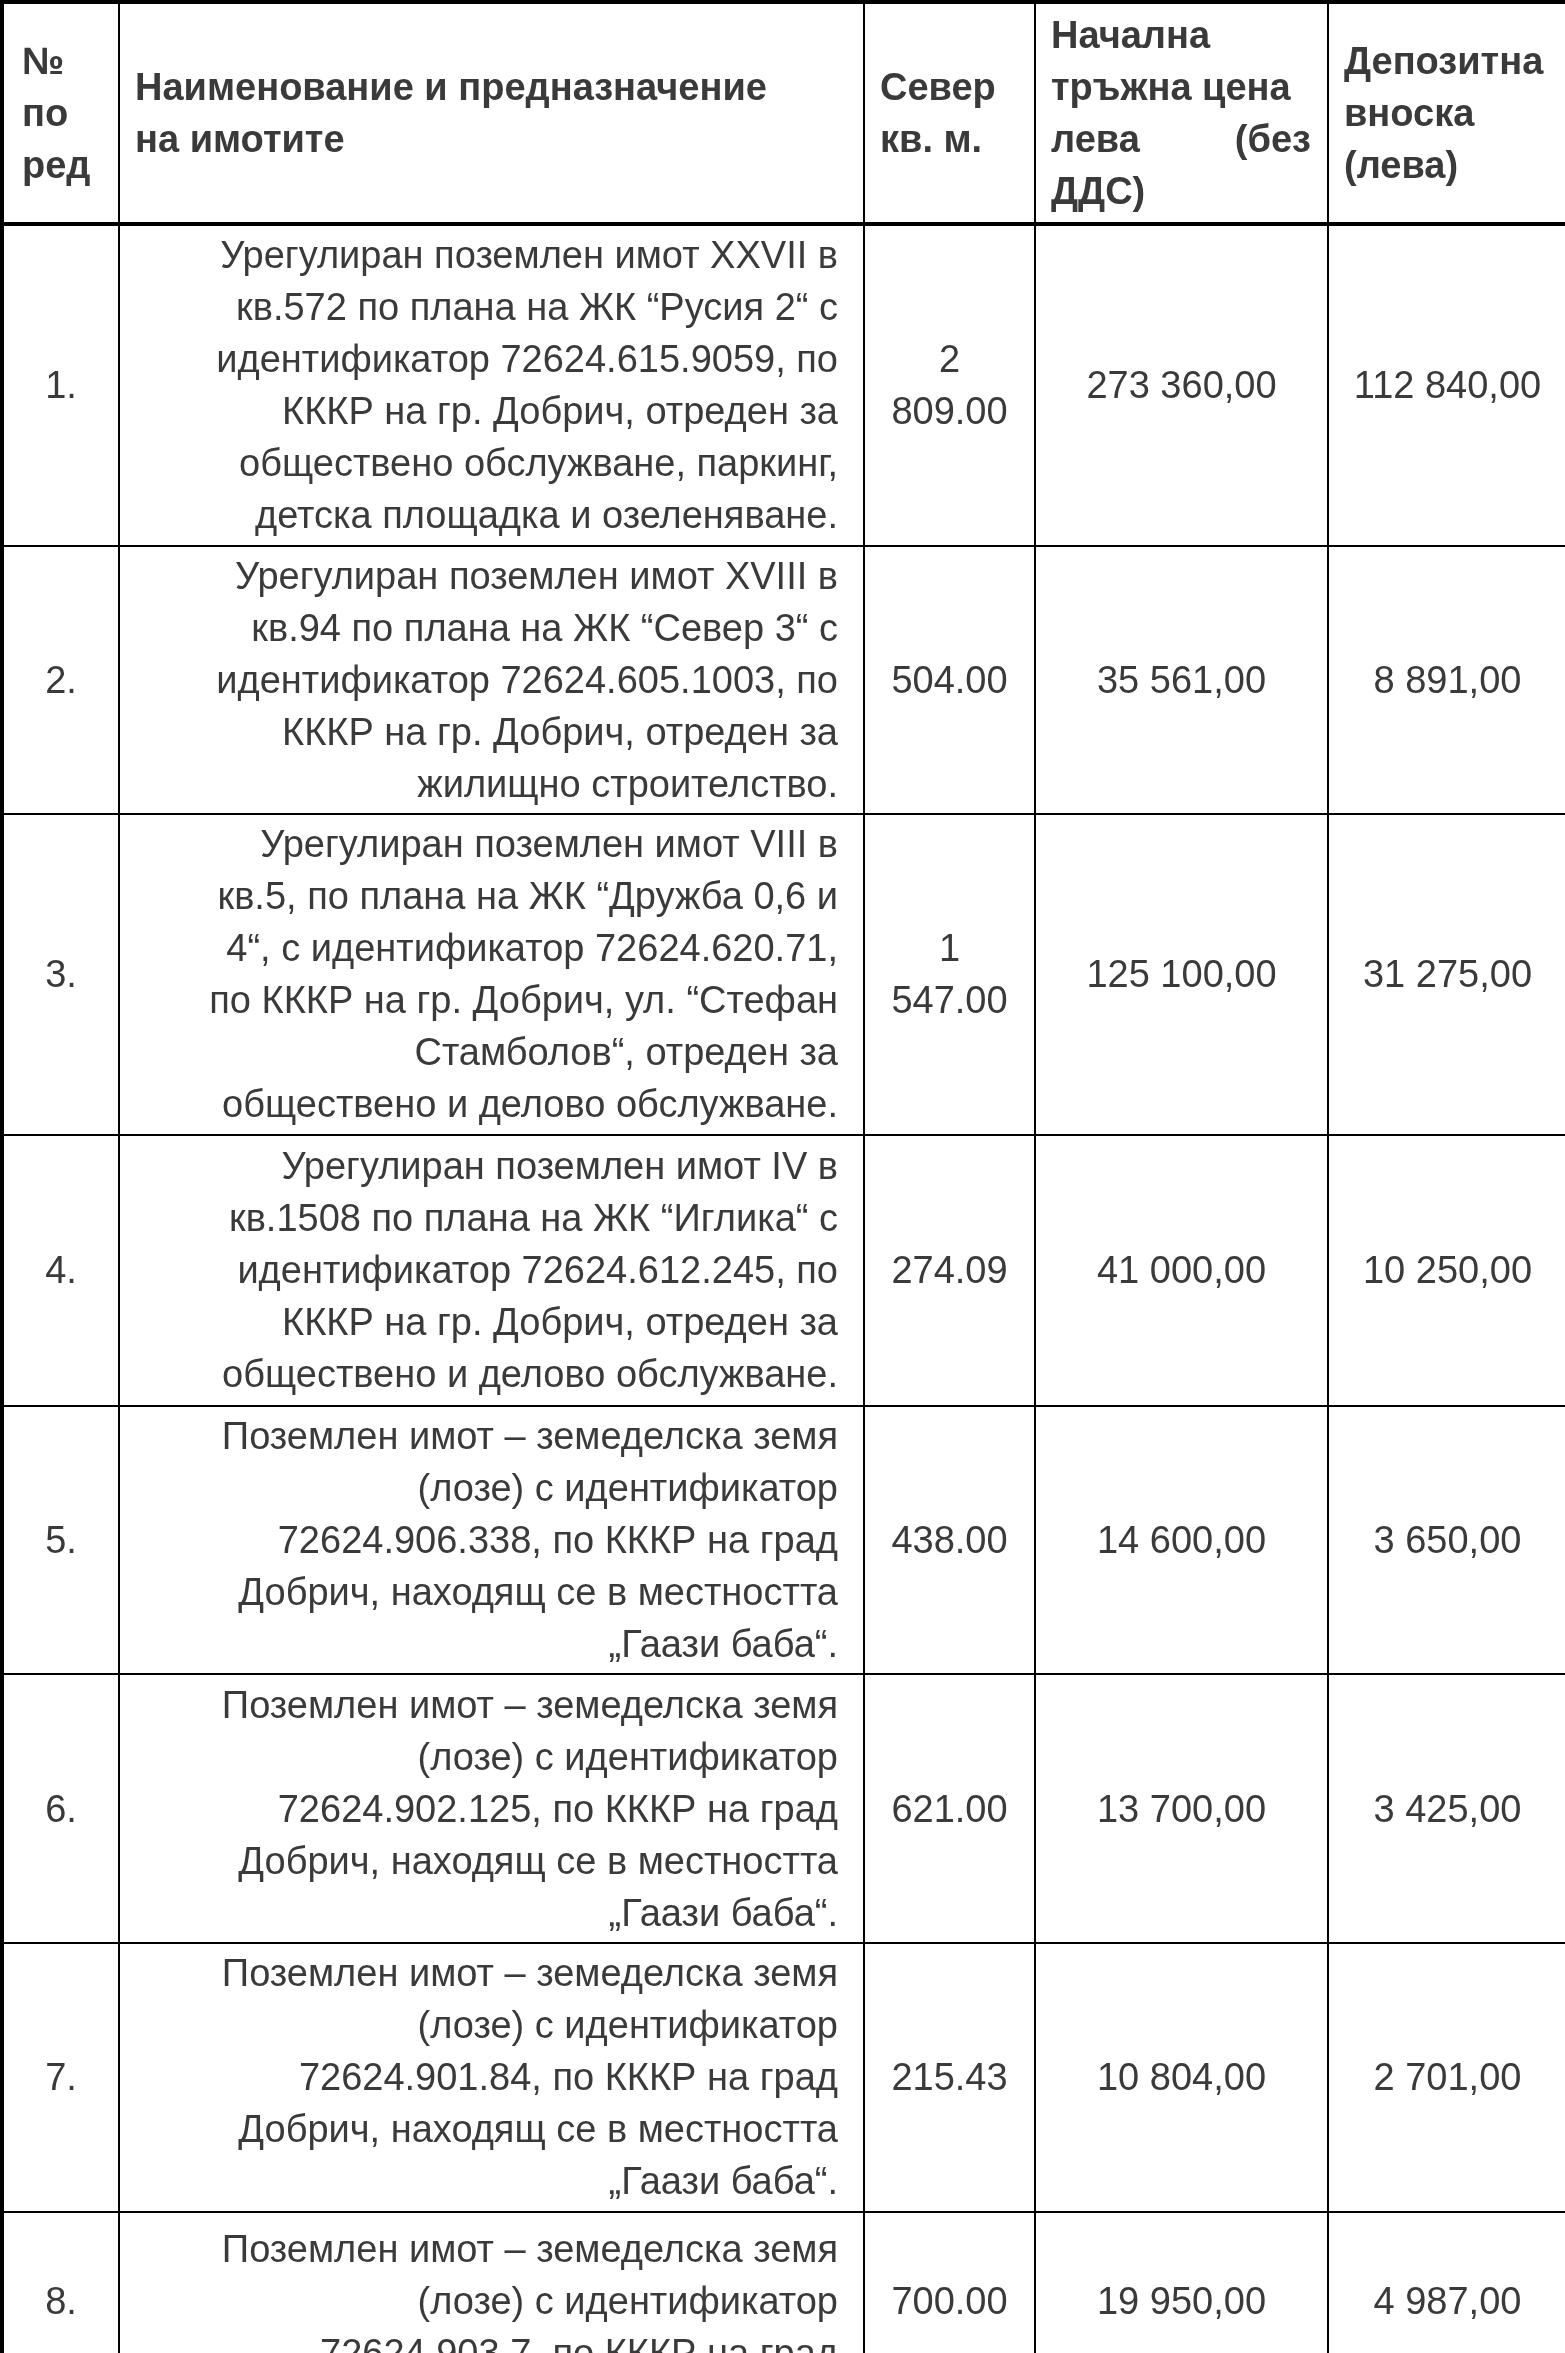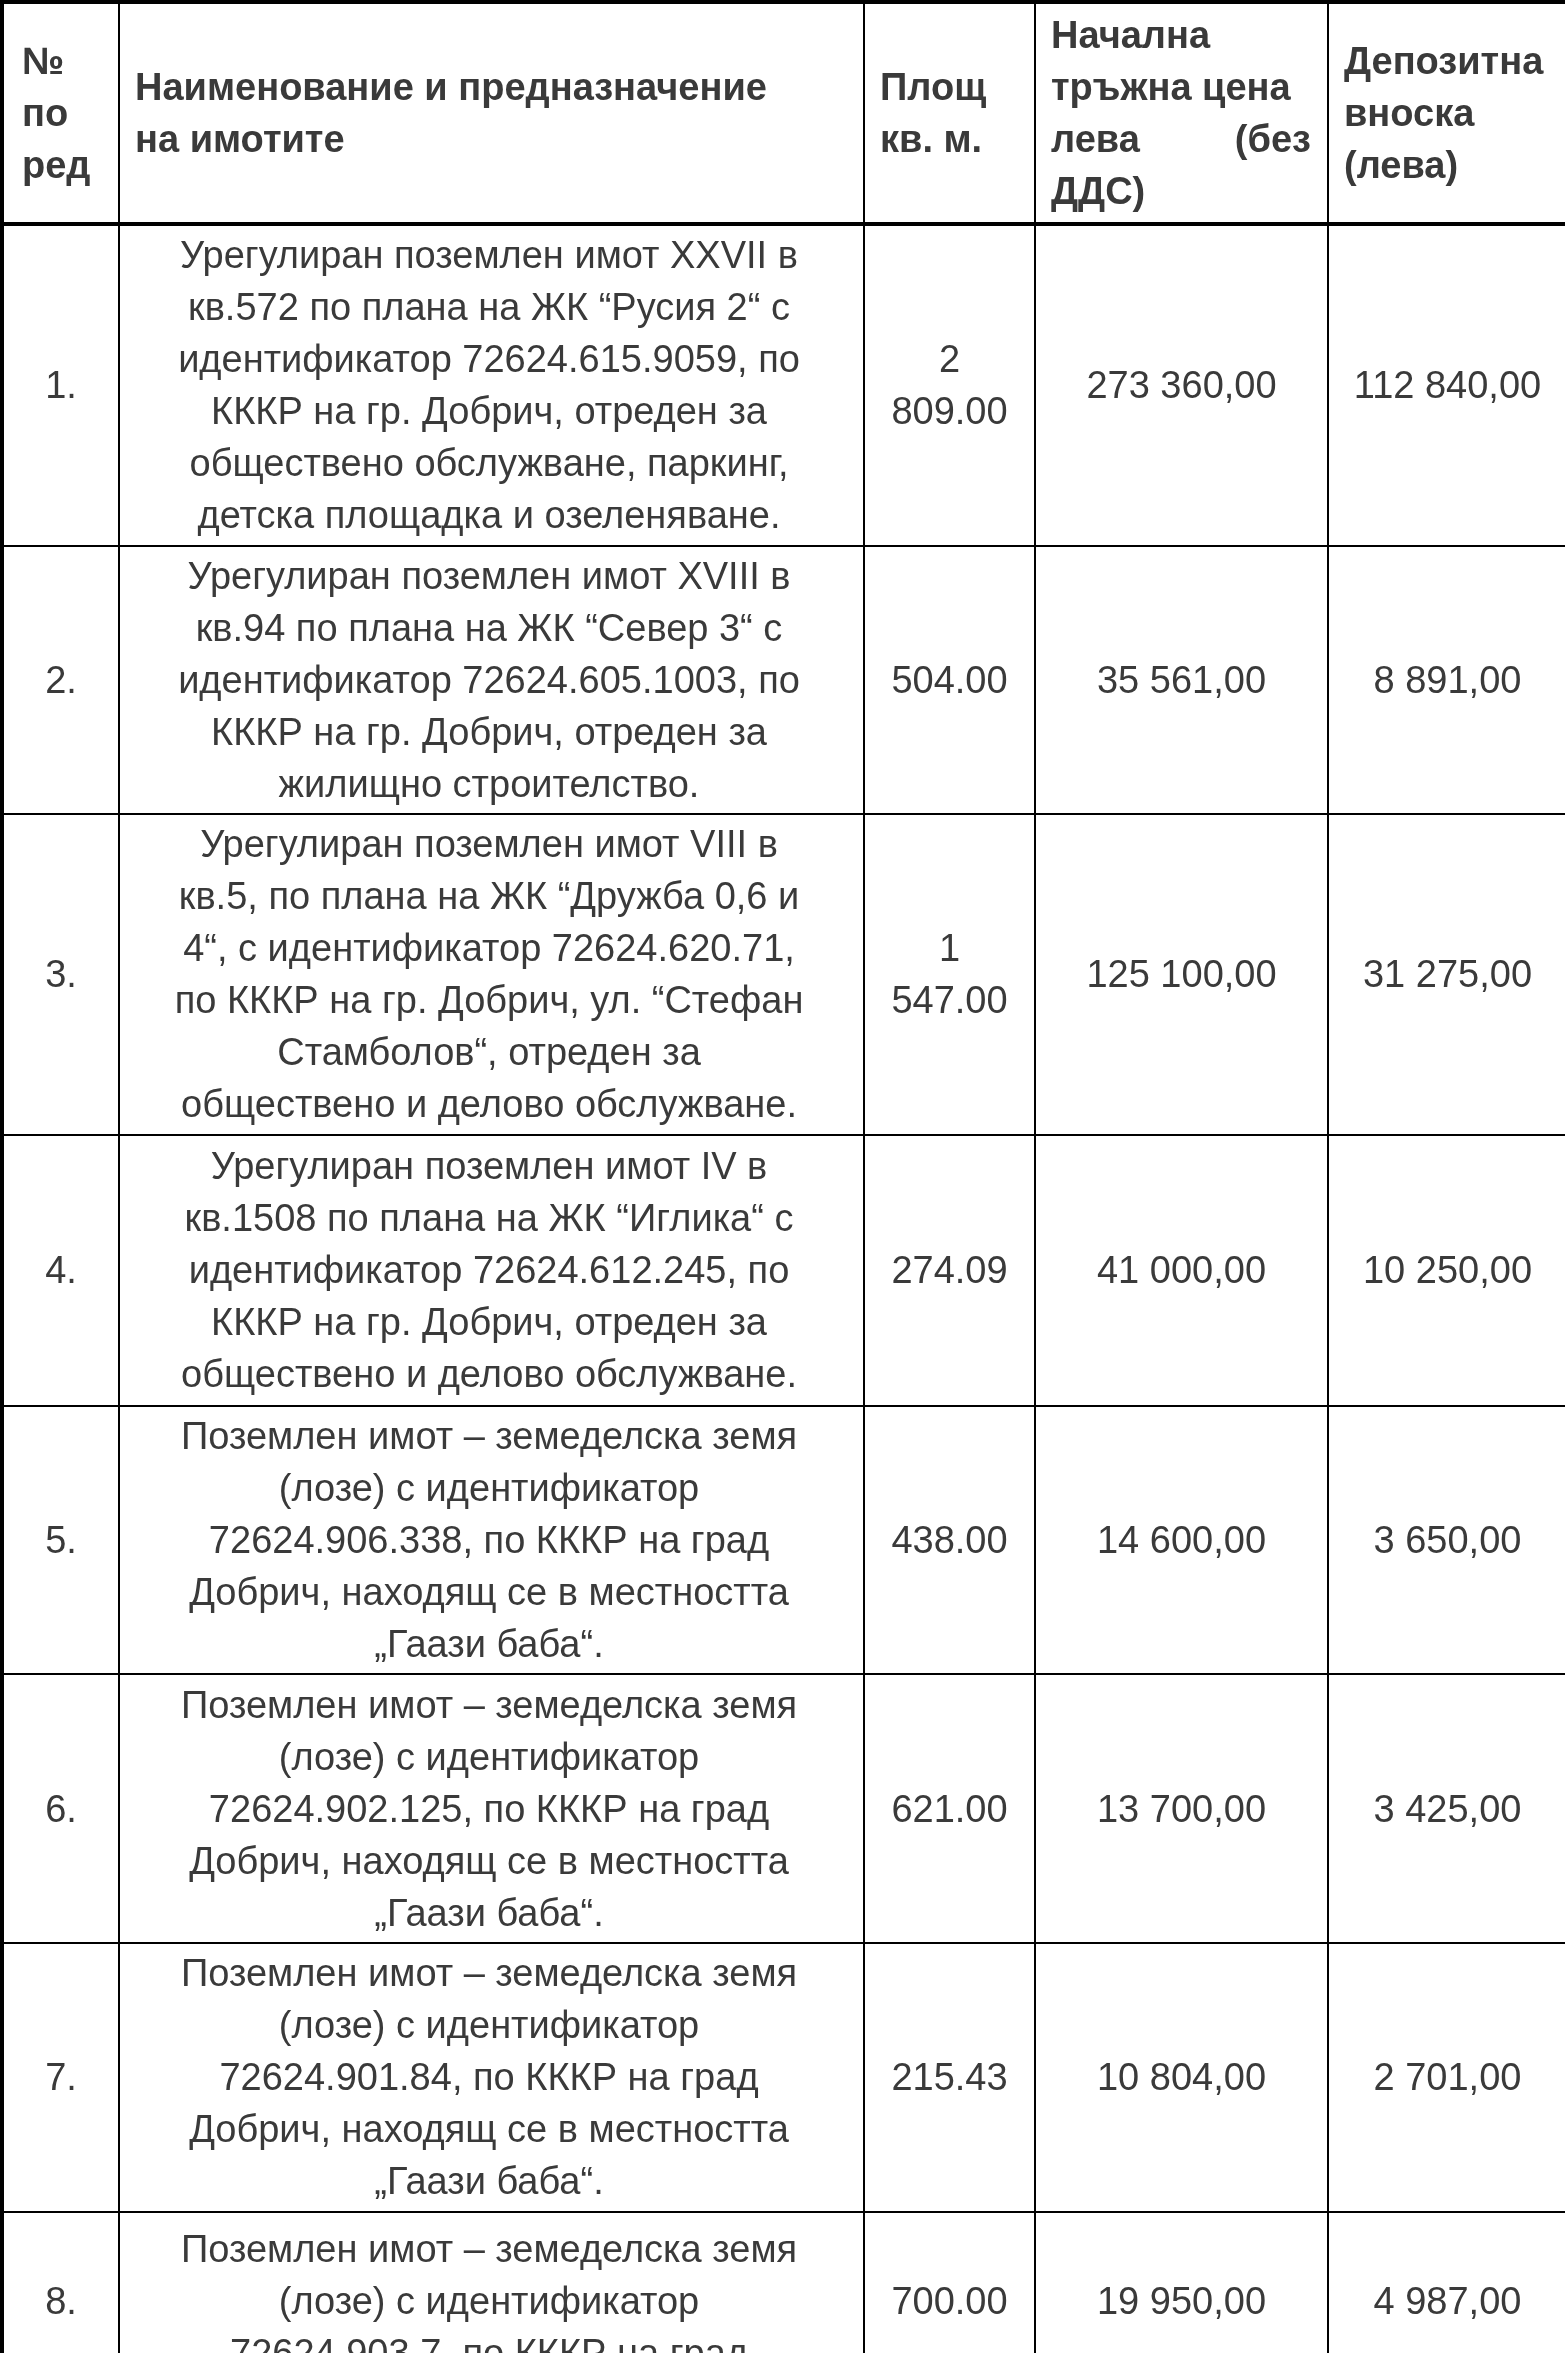--- a/index.html
+++ b/index.html
@@ -42,21 +42,21 @@
     text-align: left;
     white-space: pre-wrap;
     border-bottom-width: 4.1px;
     padding: 0 11.6px 0 15px;
   }
   thead tr { height: 222px; }
   th.c-num { padding-left: 18px; }
   td.c-num  { text-align: center; }
   td.c-desc {
     white-space: pre-wrap;
-    text-align: center;
+    text-align: right;
     padding: 3.3px 25px 3.3px 20px;
   }
   td.c-area, td.c-price, td.c-dep {
     text-align: center;
     white-space: pre-line;
     padding: 0 5px;
   }
   
   tbody tr:nth-child(1) { height: 312px; }
   tbody tr:nth-child(2) { height: 263px; }
@@ -79,21 +79,21 @@
       <col style="width:293px">
       <col style="width:240px">
     </colgroup>
     <thead>
       <tr>
         <th class="c-num">№
 по
 ред</th>
         <th class="c-desc">Наименование и предназначение
 на имотите</th>
-        <th class="c-area">Площ
+        <th class="c-area">Север
 кв. м.</th>
         <th class="c-price">Начална
 тръжна цена
 лева         (без
 ДДС)</th>
         <th class="c-dep">Депозитна
 вноска
 (лева)</th>
       </tr>
     </thead>

